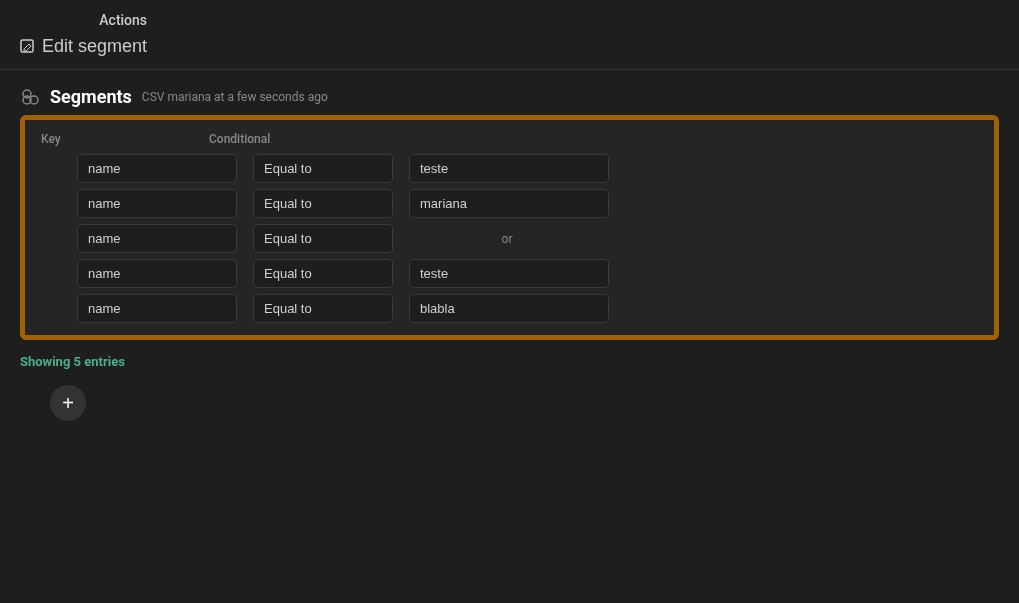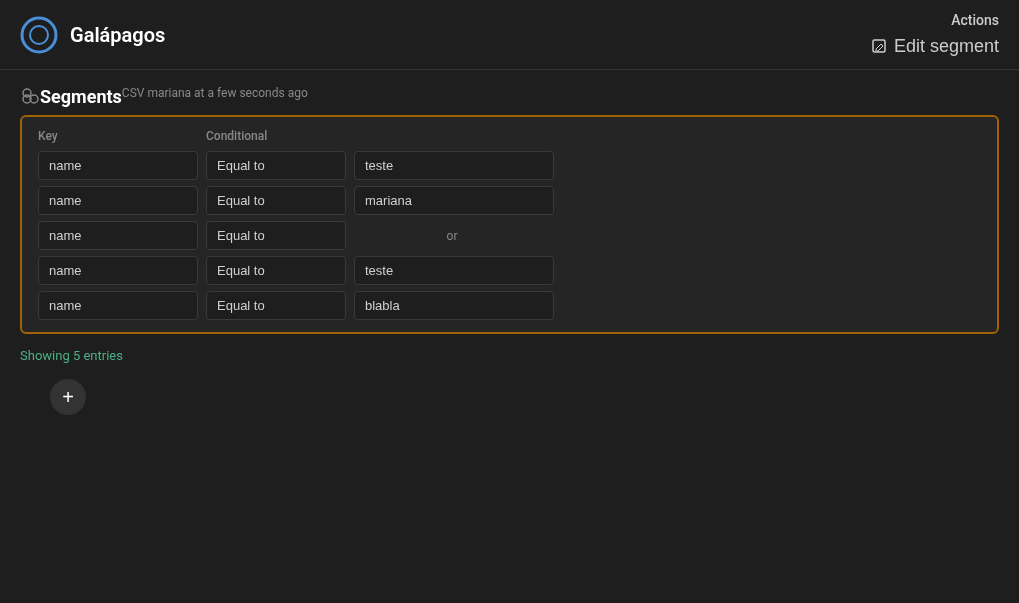--- a/index.html
+++ b/index.html
@@ -89,40 +89,42 @@
 
     
     .section {
       display: flex;
       flex-direction: column;
       gap: 8px;
     }
 
     .section-header {
       display: flex;
+      align-items: center;
+      gap: 10px;
     }
 
     .section-title {
       font-size: 18px;
       font-weight: 700;
       color: #ffffff;
     }
 
     .section-subtitle {
       font-size: 12px;
       color: #888;
       font-weight: 400;
     }
 
     
     .table-container {
       background-color: #252525;
       border-radius: 6px;
       padding: 12px 16px;
-      border: 2px solid #a16207;
+      border: 5px solid #a16207;
     }
 
     .table-headers {
       display: grid;
       grid-template-columns: 160px 140px 200px;
       padding: 0 0 8px 0;
       gap: 8px;
     }
 
     .table-header {
@@ -133,22 +135,23 @@
 
     .table-rows {
       display: flex;
       flex-direction: column;
       gap: 6px;
     }
 
     .table-row {
       display: grid;
       grid-template-columns: 160px 140px 200px auto;
-      gap: 8px;
-      align-items: center;
+      gap: 16px;
+      align-items: center;
+      margin-left: 36px;
     }
 
     .cell-input {
       background-color: #1e1e1e;
       border: 1px solid #3a3a3a;
       border-radius: 4px;
       padding: 6px 10px;
       color: #d0d0d0;
       font-size: 13px;
       width: 100%;
@@ -161,21 +164,21 @@
       padding-right: 4px;
     }
 
     .showing-entries {
       font-size: 13px;
       color: #4caf87;
       margin-top: 6px;
     }
 
     .showing-entries span {
-      font-weight: 400;
+      font-weight: 700;
     }
 
     
     .release-section {
       display: flex;
       flex-direction: column;
       gap: 12px;
     }
 
     .add-button {
@@ -192,27 +195,20 @@
       justify-content: center;
       margin-left: 30px;
     }
   </style>
 </head>
 <body>
 
 <div class="app-container">
 
   <div class="header">
-    <div class="header-left">
-      <svg class="logo-icon" viewBox="0 0 38 38" fill="none" xmlns="http://www.w3.org/2000/svg">
-        <circle cx="19" cy="19" r="17" stroke="#4a90d9" stroke-width="3" fill="none"></circle>
-        <circle cx="19" cy="19" r="9" stroke="#4a90d9" stroke-width="2" fill="none"></circle>
-      </svg>
-      <span class="app-title">Galápagos</span>
-    </div>
     <div class="header-right">
       <span class="actions-label">Actions</span>
       <button class="edit-segment-btn">
         <svg width="16" height="16" viewBox="0 0 16 16" fill="none" xmlns="http://www.w3.org/2000/svg">
           <rect x="1" y="1" width="12" height="12" rx="1.5" stroke="#cccccc" stroke-width="1.5" fill="none"></rect>
           <path d="M9 5l2 2-5 5H4v-2l5-5z" stroke="#cccccc" stroke-width="1" fill="none"></path>
         </svg>
         <span>Edit segment</span>
       </button>
     </div>

